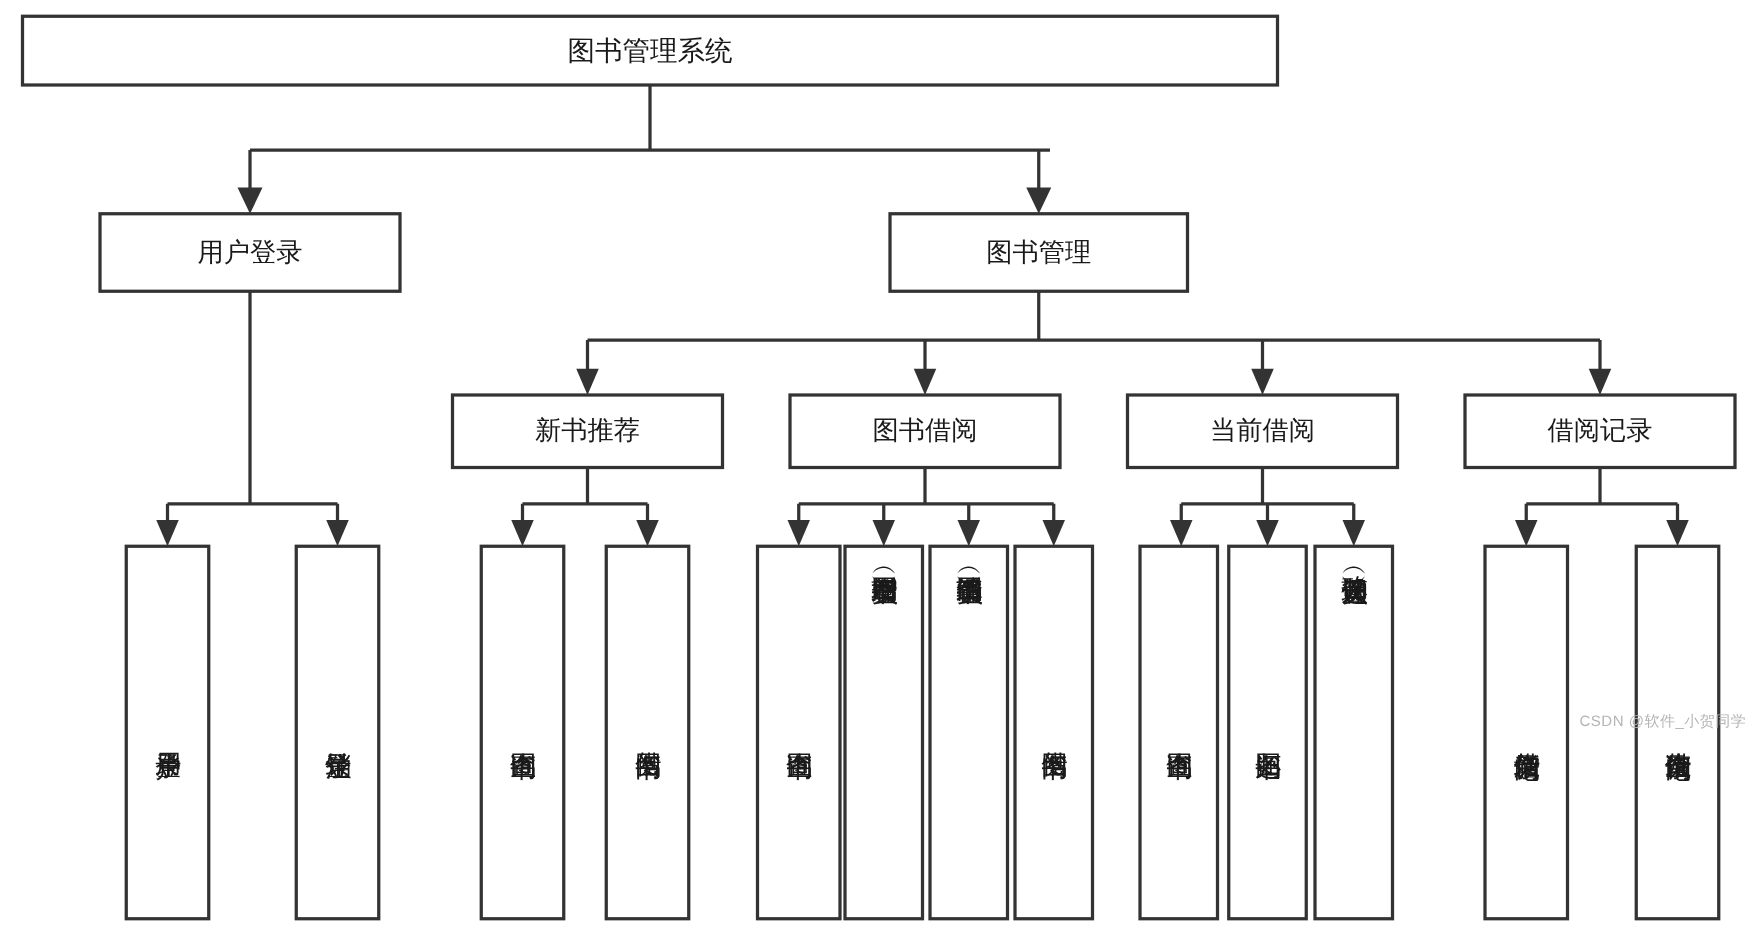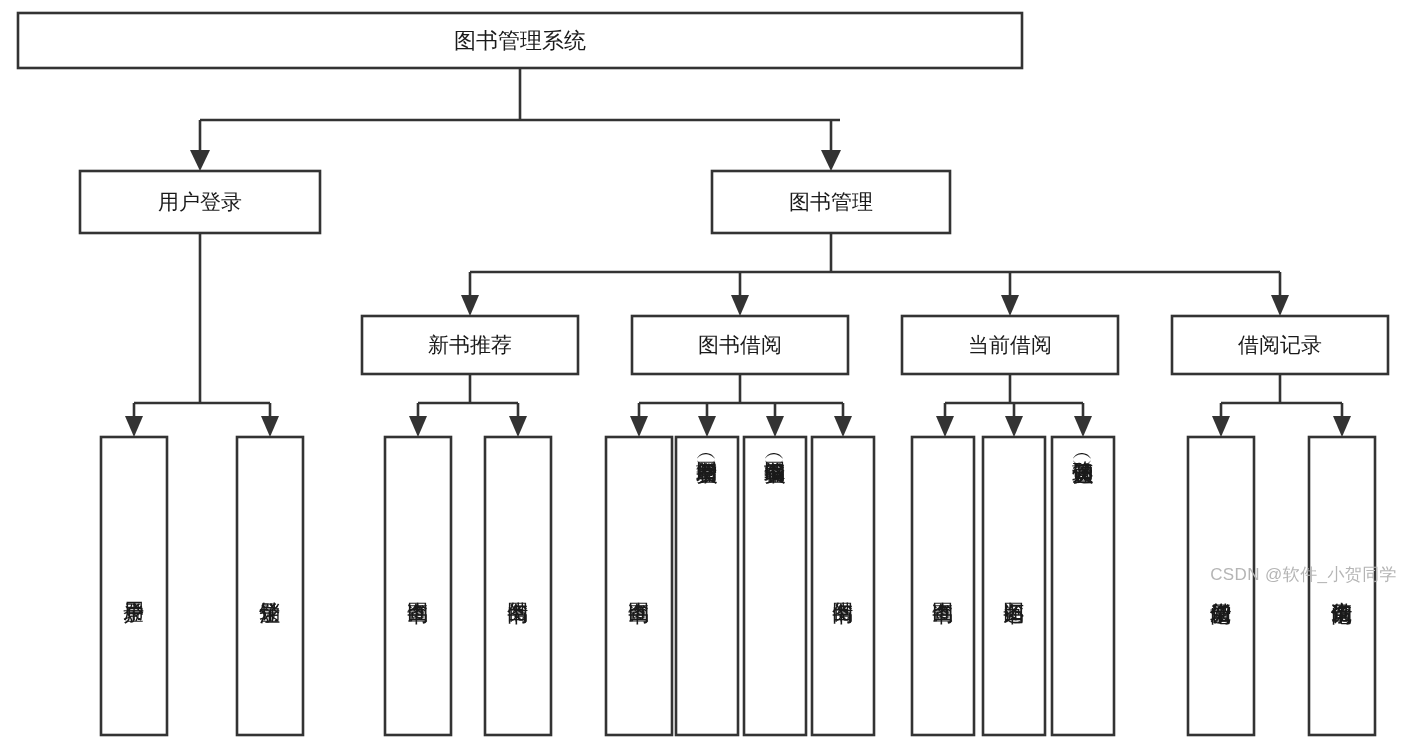--- a/index.html
+++ b/index.html
@@ -71,21 +71,21 @@
     line-height: 1.12;
     color: #1a1a1a;
     letter-spacing: 0.5px;
     white-space: nowrap;
   }
   .watermark {
     position: absolute;
     right: 8px;
     bottom: 4px;
     font-family: "Liberation Sans", "DejaVu Sans", sans-serif;
-    font-size: 17px;
+    font-size: 12px;
     color: #b5b5b5;
     letter-spacing: 0.4px;
     user-select: none;
   }
 </style>
 </head>
 <body>
 
 <div id="diagram-root">
   <svg class="diagram" viewBox="0 0 1405 747">

